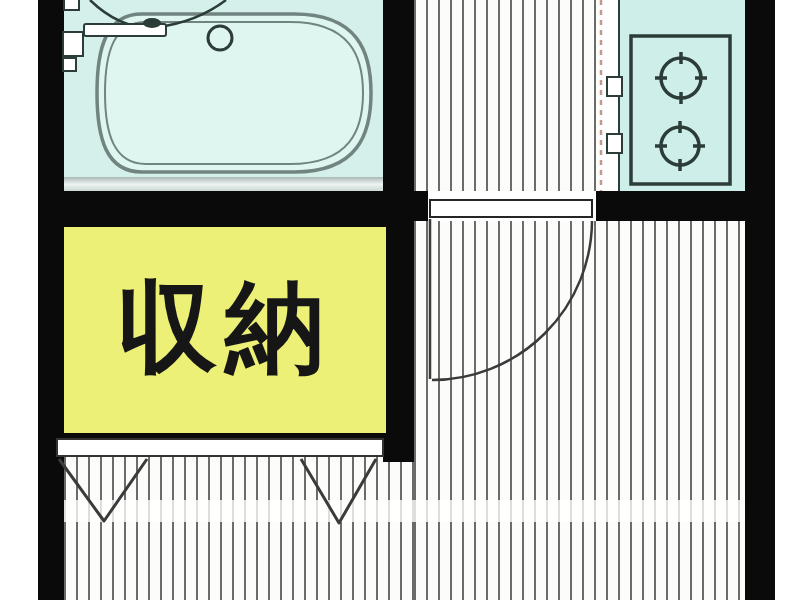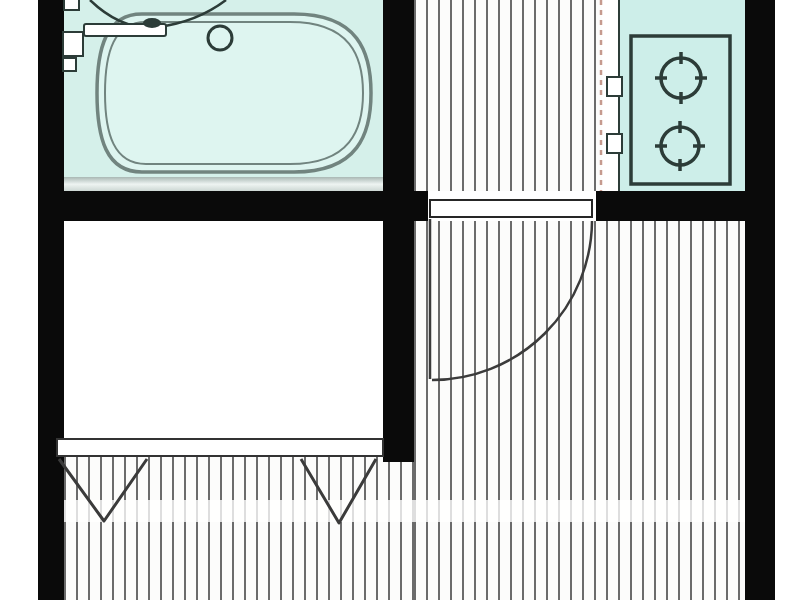--- a/index.html
+++ b/index.html
@@ -65,20 +65,23 @@
   <div class="abs floor-seam"></div>
 
   <div class="abs wall wall-left"></div>
   <div class="abs wall wall-right"></div>
   <div class="abs wall wall-mid-h"></div>
   <div class="abs wall wall-mid-v"></div>
 
   <div class="abs door-gap"></div>
   <div class="abs door-leaf"></div>
 
+  <div class="abs closet">
+    <span class="closet-label">収納</span>
+  </div>
   <div class="abs closet-door"></div>
 
   <svg id="overlay" class="abs" viewBox="0 0 800 600">
 
     <path d="M 142 14 H 294 C 358 14 371 52 371 93 C 371 134 358 172 294 172 H 142
              C 106 172 97 138 97 93 C 97 48 106 14 142 14 Z" fill="var(--tub_fill,#def5f0)" stroke="var(--tub_line,#71847f)" stroke-width="3.5"></path>
     <path d="M 146 22 H 290 C 350 22 363 56 363 93 C 363 130 350 164 290 164 H 146
              C 114 164 105 134 105 93 C 105 52 114 22 146 22 Z" fill="none" stroke="var(--tub_line,#71847f)" stroke-width="2"></path>
 
     <path d="M 90 0 Q 122 31 158 27 Q 197 22 226 0" fill="none" stroke="var(--fixture,#2c3c38)" stroke-width="2.5"></path>

